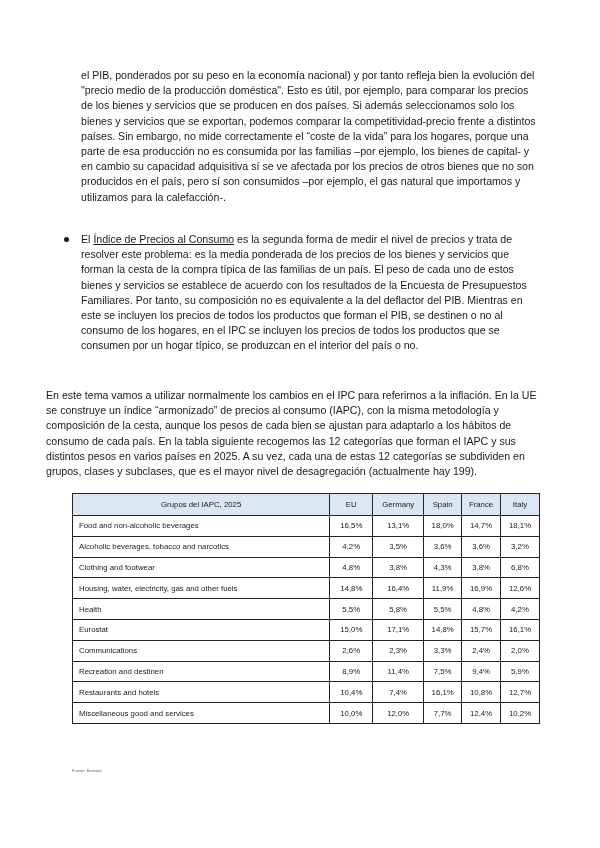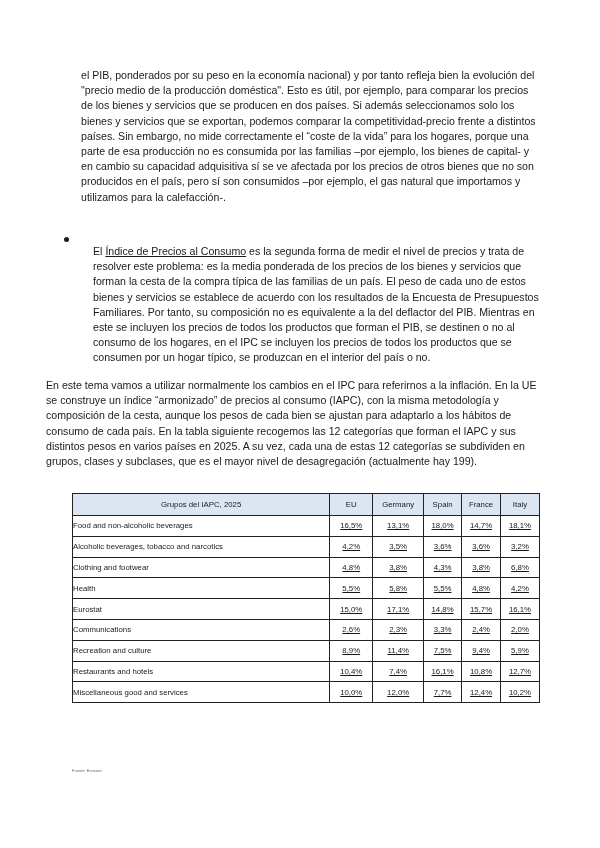--- a/index.html
+++ b/index.html
@@ -12,37 +12,37 @@
       position: absolute; font-size: 10.6px; line-height: 15.2px; margin: 0;
     }
     .para-1 { left: 81px; top: 68px; width: 460px; }
     .bullet-item { position: absolute; left: 64px; top: 232px; width: 480px; }
     .bullet-dot {
       position: absolute; left: 0; top: 5px; width: 5px; height: 5px;
       border-radius: 50%; background: #1a1a1a;
     }
     .bullet-text {
       position: absolute; left: 17px; top: 0; width: 463px;
-      font-size: 10.6px; line-height: 15.2px; margin: 12px;
+      font-size: 10.6px; line-height: 15.2px; margin: 0;
     }
     .underline { text-decoration: underline; }
-    .para-2 { left: 46px; top: 378px; width: 500px; }
+    .para-2 { left: 46px; top: 388px; width: 500px; }
 
     table.iapc {
       position: absolute; left: 72px; top: 493px; width: 468px;
       border-collapse: collapse; font-size: 7.8px;
     }
     table.iapc th, table.iapc td {
       border: 1px solid #222; height: 20.8px; padding: 0; box-sizing: border-box;
     }
     table.iapc th {
       background: #dce6f2; font-weight: normal; text-align: center; height: 22px;
     }
-    table.iapc td.cat { text-align: left; }
-    table.iapc td.val { text-align: center; text-decoration: underline; }
+    table.iapc td.cat { text-align: left; padding-left: 6px; }
+    table.iapc td.val { text-align: center; }
     table.iapc { border: 1.5px solid #222; }
     col.c-cat { width: 258px; }
     col.c-eu { width: 43px; }
     col.c-de { width: 51px; }
     col.c-es { width: 38px; }
     col.c-fr { width: 39px; }
     col.c-it { width: 39px; }
     .source {
       position: absolute; left: 72px; top: 768px; font-size: 4px; color: #666;
     }
@@ -98,20 +98,28 @@
         </tr>
         <tr>
           <td class="cat">Clothing and footwear</td>
           <td class="val">4,8%</td>
           <td class="val">3,8%</td>
           <td class="val">4,3%</td>
           <td class="val">3,8%</td>
           <td class="val">6,8%</td>
         </tr>
         <tr>
+          <td class="cat">Housing, water, electricity, gas and other fuels</td>
+          <td class="val">14,8%</td>
+          <td class="val">16,4%</td>
+          <td class="val">11,9%</td>
+          <td class="val">16,9%</td>
+          <td class="val">12,6%</td>
+        </tr>
+        <tr>
           <td class="cat">Health</td>
           <td class="val">5,5%</td>
           <td class="val">5,8%</td>
           <td class="val">5,5%</td>
           <td class="val">4,8%</td>
           <td class="val">4,2%</td>
         </tr>
         <tr>
           <td class="cat">Eurostat</td>
           <td class="val">15,0%</td>
@@ -122,21 +130,21 @@
         </tr>
         <tr>
           <td class="cat">Communications</td>
           <td class="val">2,6%</td>
           <td class="val">2,3%</td>
           <td class="val">3,3%</td>
           <td class="val">2,4%</td>
           <td class="val">2,0%</td>
         </tr>
         <tr>
-          <td class="cat">Recreation and culture</td>
+          <td class="cat">Recreation and destinen</td>
           <td class="val">8,9%</td>
           <td class="val">11,4%</td>
           <td class="val">7,5%</td>
           <td class="val">9,4%</td>
           <td class="val">5,9%</td>
         </tr>
         <tr>
           <td class="cat">Restaurants and hotels</td>
           <td class="val">10,4%</td>
           <td class="val">7,4%</td>

